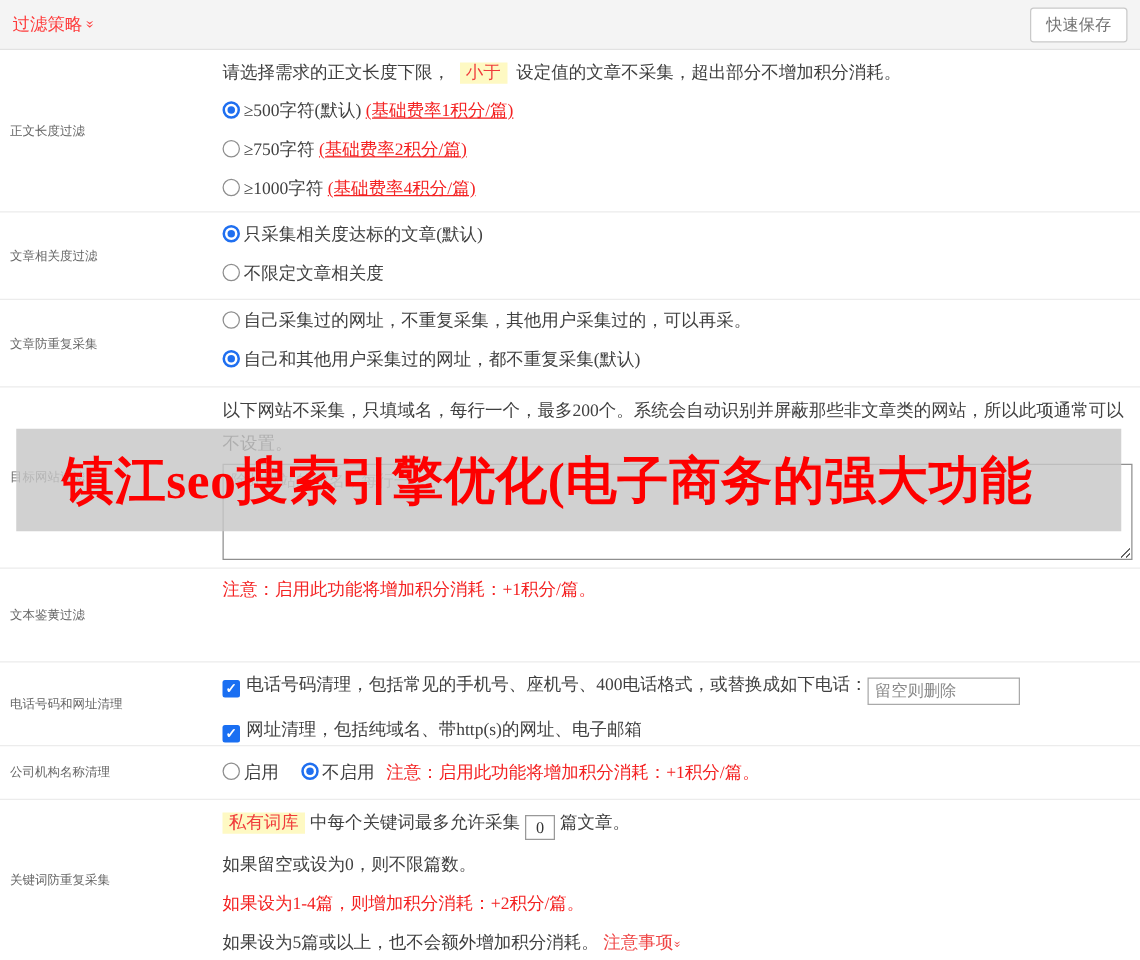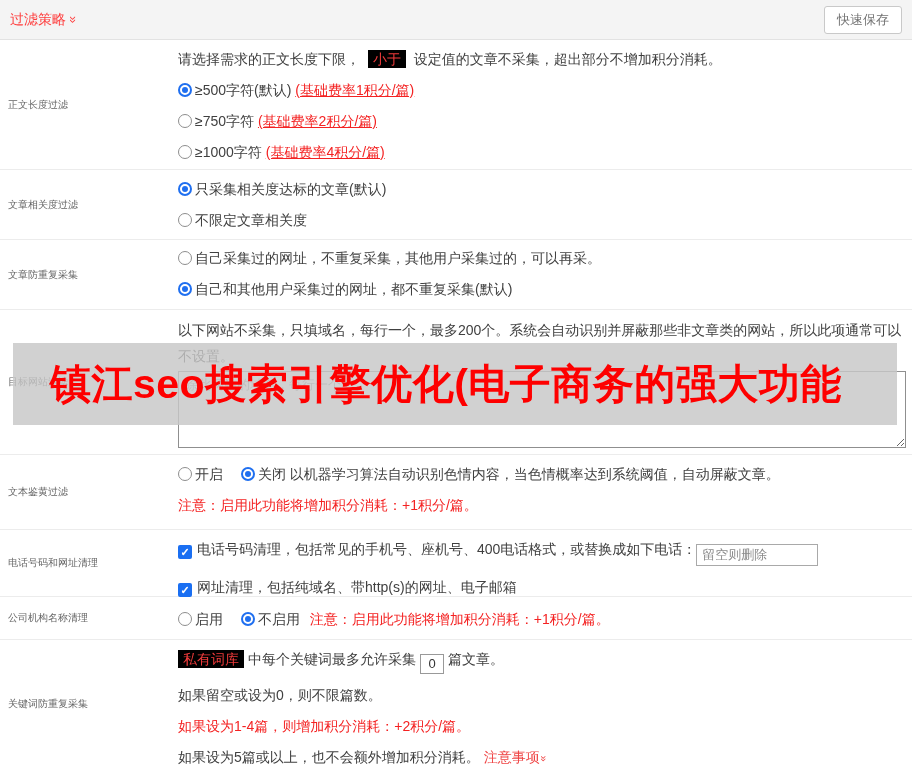--- a/index.html
+++ b/index.html
@@ -1,19 +1,19 @@
 <!DOCTYPE html>
 <html><head>
 <meta charset="utf-8">
 <style>
   * { margin:0; padding:0; box-sizing:border-box; }
   html,body { background:#fff; }
   .page {
     position:relative; width:912px; height:768px; overflow:hidden;
-    background:#fff; font-family:Liberation Sans, sans-serif;
+    background:#fff; font-family:Liberation Serif, serif;
     color:#404040; font-size:14px;
   }
   
   .topbar {
     height:40px; background:#f4f4f4; border-bottom:1px solid #e2e2e2;
     display:flex; align-items:center; justify-content:space-between;
     padding:0 10px;
   }
   .topbar-title { color:#fe3c3c; font-size:14px; display:flex; align-items:center; gap:4px; }
   .chev-dbl { display:inline-block; transform:rotate(90deg); font-size:13px; line-height:1; }
@@ -47,21 +47,21 @@
   .cb {
     display:inline-block; width:14px; height:14px; background:#1a6ff2;
     border-radius:2px; vertical-align:-2px; margin-right:5px;
     color:#fff; font-size:11px; line-height:14px; text-align:center; font-weight:bold;
   }
   .cb::after { content:"✓"; }
   
   .red { color:#f42222; }
   .red-u { color:#f42222; text-decoration:underline; }
   .badge {
-    color:#f03b3b; background:#000000; padding:1px 5px; margin:0 4px;
+    color:#f03b3b; background:#fef9c3; padding:1px 5px; margin:0 4px;
   }
   .link { color:#ef4444; cursor:pointer; }
   .gap-r { margin-right:14px; }
   
   .phone-input {
     width:122px; height:22px; border:1px solid #a9a9a9; font-size:13px;
     padding:2px 5px; color:#333; vertical-align:-5px; font-family:inherit;
   }
   .phone-input::placeholder { color:#8a8a8a; }
   .count-input {
@@ -147,25 +147,20 @@
     <div class="lbl">目标网站过滤</div>
     <div class="content">
       <p class="desc-p">以下网站不采集，只填域名，每行一个，最多200个。系统会自动识别并屏蔽那些非文章类的网站，所以此项通常可以不设置。</p>
       <textarea class="sites-textarea" placeholder="除此网站的域名，每行一个" style=""></textarea>
     </div>
   </div>
 
   <div class="row" style="height:75px">
     <div class="lbl">文本鉴黄过滤</div>
     <div class="content">
-      <div class="line first">
-        <span class="gap-r"><span class="rad"></span><span>开启</span></span>
-        <span><span class="rad on"></span><span>关闭</span></span>
-        <span> 以机器学习算法自动识别色情内容，当色情概率达到系统阈值，自动屏蔽文章。</span>
-      </div>
       <div class="line red">注意：启用此功能将增加积分消耗：+1积分/篇。</div>
     </div>
   </div>
 
   <div class="row" style="height:67px">
     <div class="lbl">电话号码和网址清理</div>
     <div class="content">
       <div class="line first">
         <span class="cb"></span><span>电话号码清理，包括常见的手机号、座机号、400电话格式，或替换成如下电话：</span><input class="phone-input" type="text" placeholder="留空则删除" style="">
       </div>

